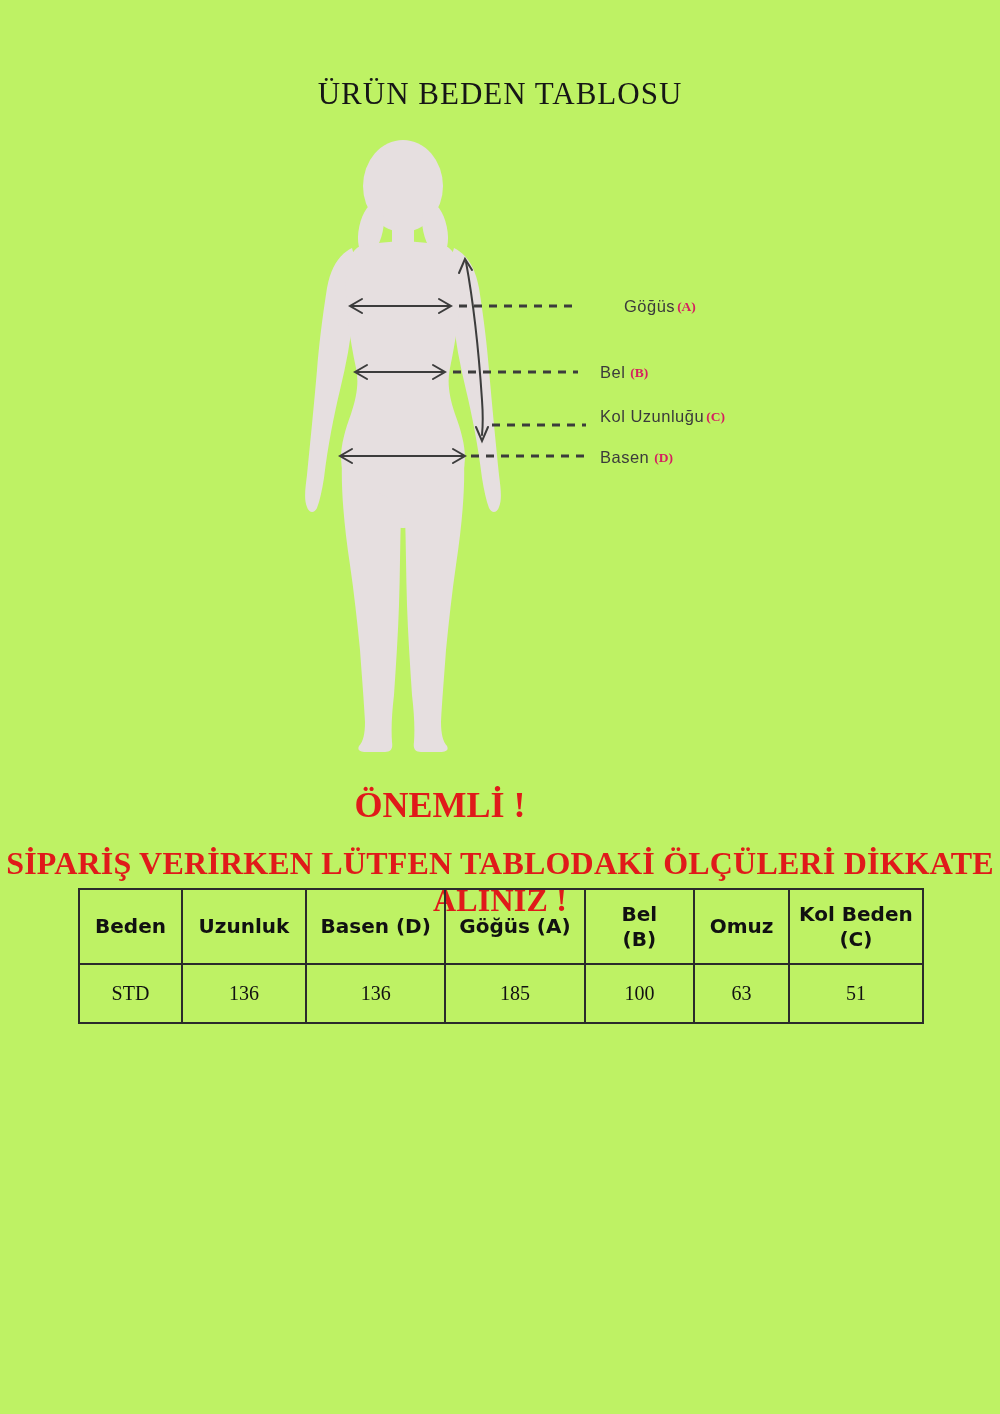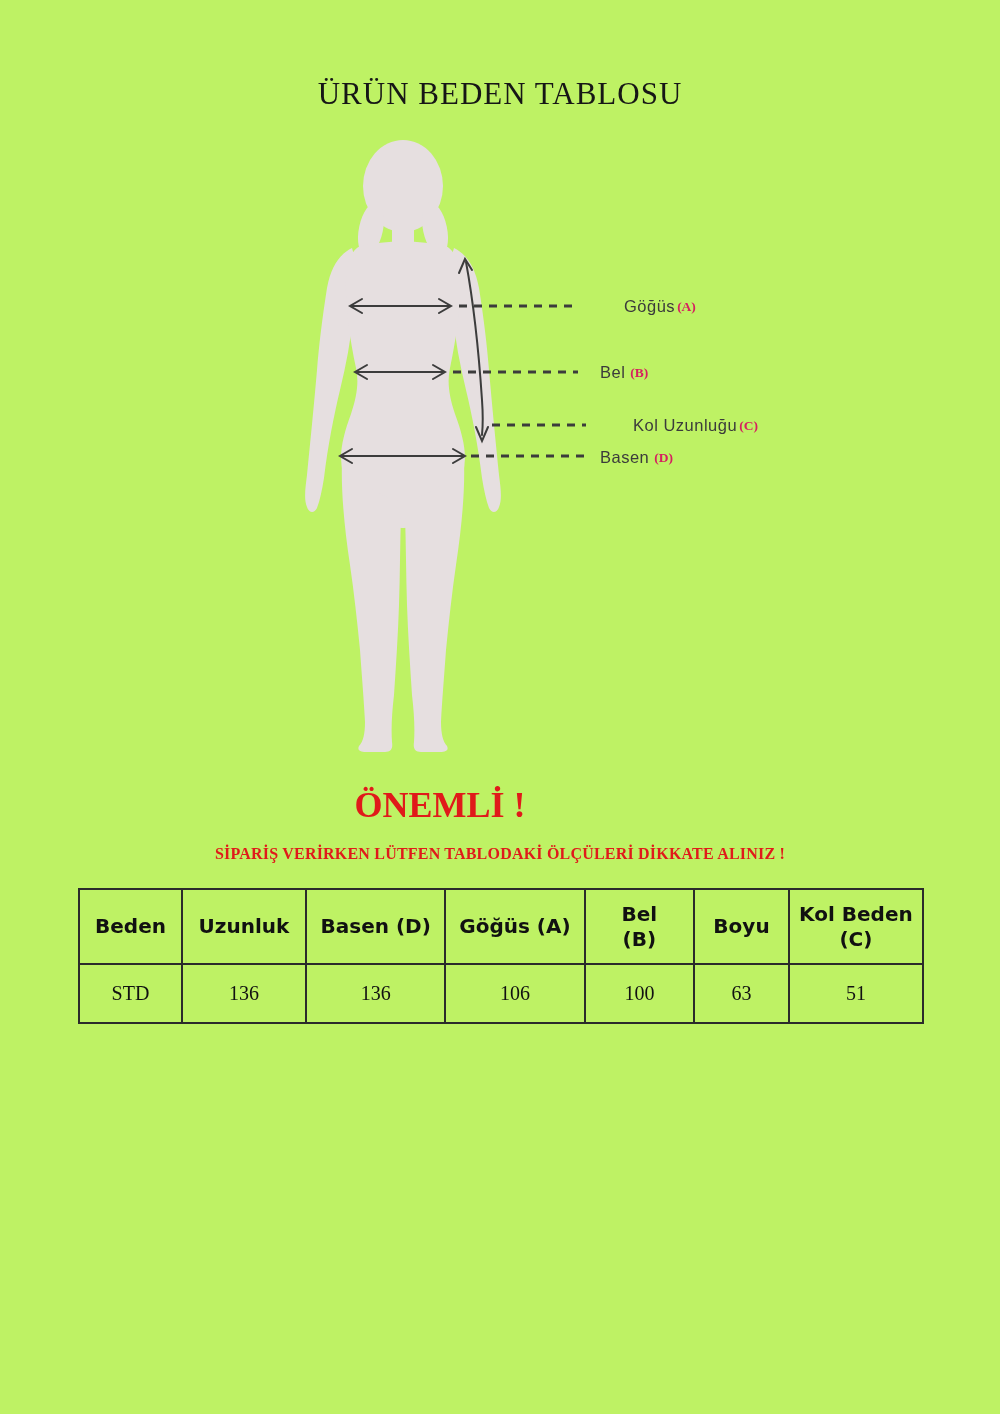--- a/index.html
+++ b/index.html
@@ -16,31 +16,31 @@
   .mlabel {
     position:absolute; left:600px; z-index:2; white-space:nowrap;
     font-size:16.5px; color:#3b3b3b; letter-spacing:0.5px; line-height:20px;
   }
   .mlabel .code {
     font-family:"Liberation Serif", serif; font-weight:bold; font-size:13.5px;
     color:#d6205f; margin-left:2px; position:relative; top:-1px; letter-spacing:0;
   }
   .mlabel-gogus { top:296px;margin-left:24px; }
   .mlabel-bel   { top:362px; }
-  .mlabel-kol   { top:415px;margin-left:33px; }
+  .mlabel-kol   { top:406px; }
   .mlabel-basen { top:447px; }
   .mlabel-bel .code, .mlabel-basen .code { margin-left:5px; }
   .notice-heading {
     position:absolute; top:784px; left:0; width:880px; text-align:center;
     font-family:"Liberation Serif", serif; font-weight:bold; font-size:36px;
     color:#e01a1a; z-index:2;
   }
   .notice-warning {
     position:absolute; top:845px; left:0; width:1000px; text-align:center;
-    font-family:"Liberation Serif", serif; font-weight:bold; font-size:16px;
+    font-family:"Liberation Serif", serif; font-weight:bold; font-size:32px;
     color:#e01a1a; letter-spacing:0.2px; z-index:2;
   }
   table.size-table {
     position:absolute; left:78px; top:888px; width:846px;
     border-collapse:collapse; table-layout:fixed; z-index:2;
   }
   .size-table th, .size-table td {
     border:2px solid #2b2b2b; text-align:center; vertical-align:middle;
     padding:0; color:#111111;
   }
@@ -152,31 +152,31 @@
       <col style="width:15.9%">
     </colgroup>
     <thead>
       <tr>
         <th>Beden</th>
         <th>Uzunluk</th>
         <th>Basen (D)</th>
         <th>Göğüs (A)</th>
         <th>Bel
 (B)</th>
-        <th>Boyu</th>
+        <th>Omuz</th>
         <th>Kol Beden
 (C)</th>
       </tr>
     </thead>
     <tbody>
       <tr>
         <td>STD</td>
         <td>136</td>
         <td>136</td>
-        <td>106</td>
+        <td>185</td>
         <td>100</td>
         <td>63</td>
         <td>51</td>
       </tr>
     </tbody>
   </table>
 
 </div>
 
 </body></html>

